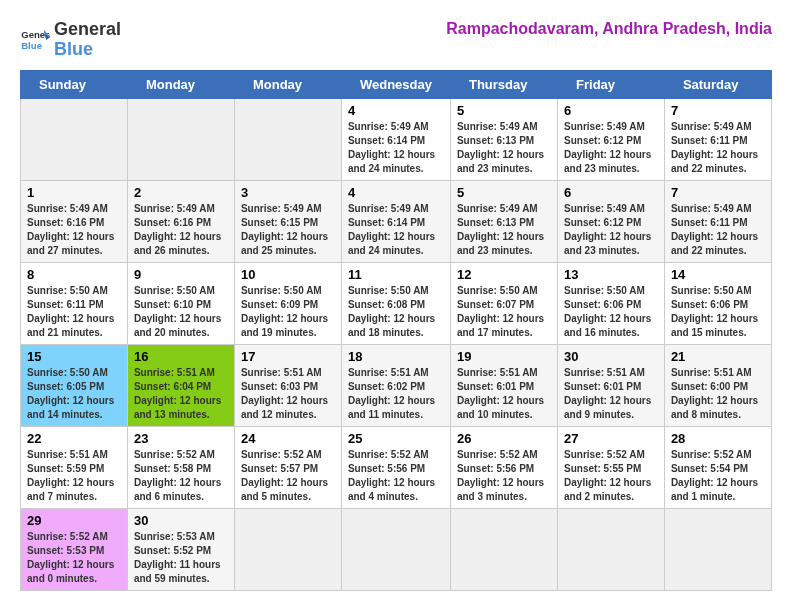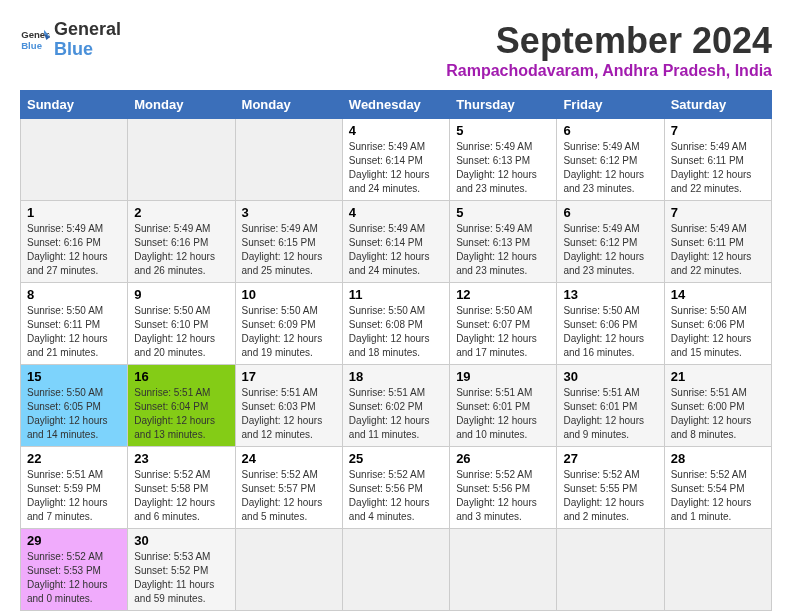--- a/index.html
+++ b/index.html
@@ -40,21 +40,21 @@
     }
     .calendar-table {
       width: 100%;
       border-collapse: collapse;
       font-size: 11px;
     }
     .calendar-table th {
       background-color: #3b6fba;
       color: #fff;
       text-align: left;
-      padding: 6px 6px;
+      padding: 6px 18px;
       font-size: 13px;
       font-weight: bold;
       border: 1px solid #3b6fba;
     }
     .calendar-table td {
       vertical-align: top;
       padding: 4px 6px;
       border: 1px solid #ccc;
       width: calc(100% / 7);
       min-height: 70px;
@@ -69,20 +69,21 @@
     .day-num {
       font-size: 13px;
       font-weight: bold;
       display: block;
       margin-bottom: 2px;
     }
     .day-info {
       font-size: 10px;
       color: #333;
       line-height: 1.4;
+      font-weight: bold;
     }
     .empty-cell {
       background: #f0f0f0 !important;
     }
   </style>
 </head>
 <body>
 
 <div class="header-section">
   <div class="logo">
@@ -91,21 +92,20 @@
       <text x="2" y="40" font-size="16" font-weight="bold" fill="#4a90d9">Blue</text>
       <polygon points="40,8 50,20 40,14" fill="#4a90d9"></polygon>
       <polygon points="40,14 50,20 44,25" fill="#2a60a9"></polygon>
     </svg>
     <div>
       <div style="font-size:18px;font-weight:bold;color:#333;line-height:1.1">General</div>
       <div style="font-size:18px;font-weight:bold;color:#4a90d9;line-height:1.1">Blue</div>
     </div>
   </div>
   <div class="title-section">
-    <div class="month-title">September 2024</div>
     <div class="location-title">Rampachodavaram, Andhra Pradesh, India</div>
   </div>
 </div>
 
 <table class="calendar-table">
   <thead>
     <tr>
       <th>Sunday</th>
       <th>Monday</th>
       <th>Monday</th>

